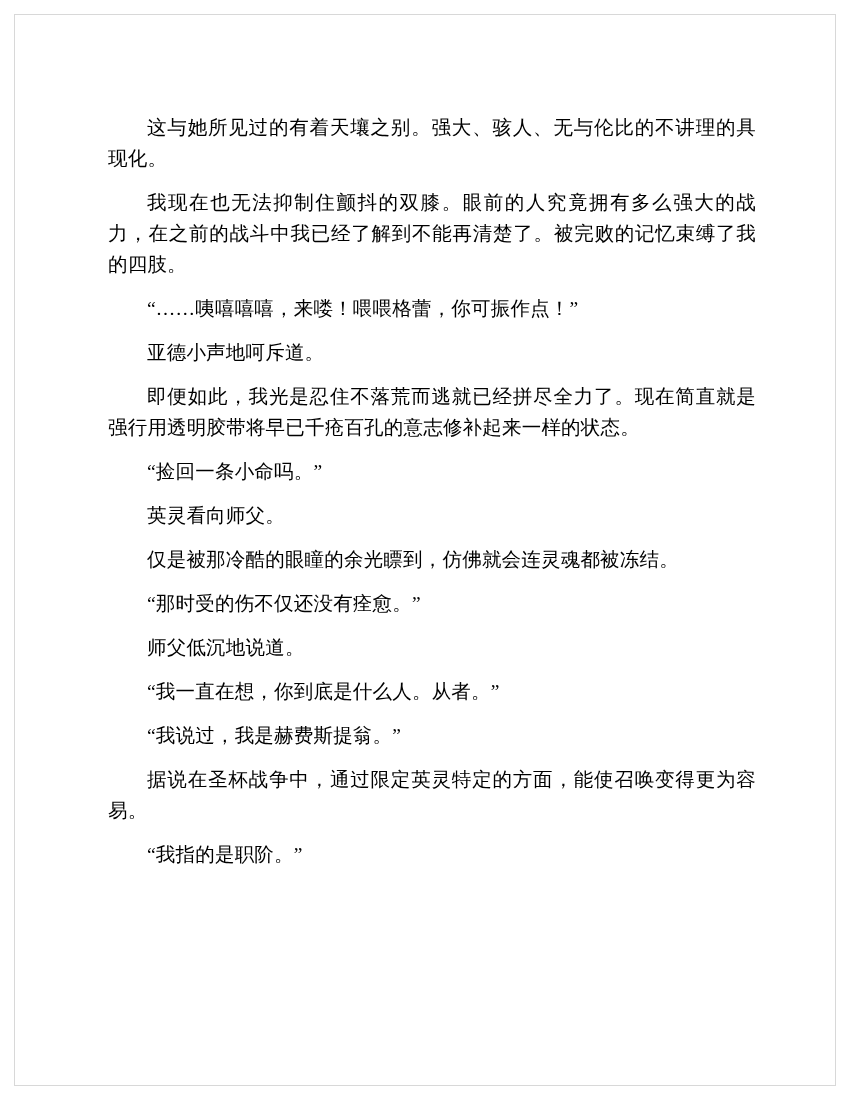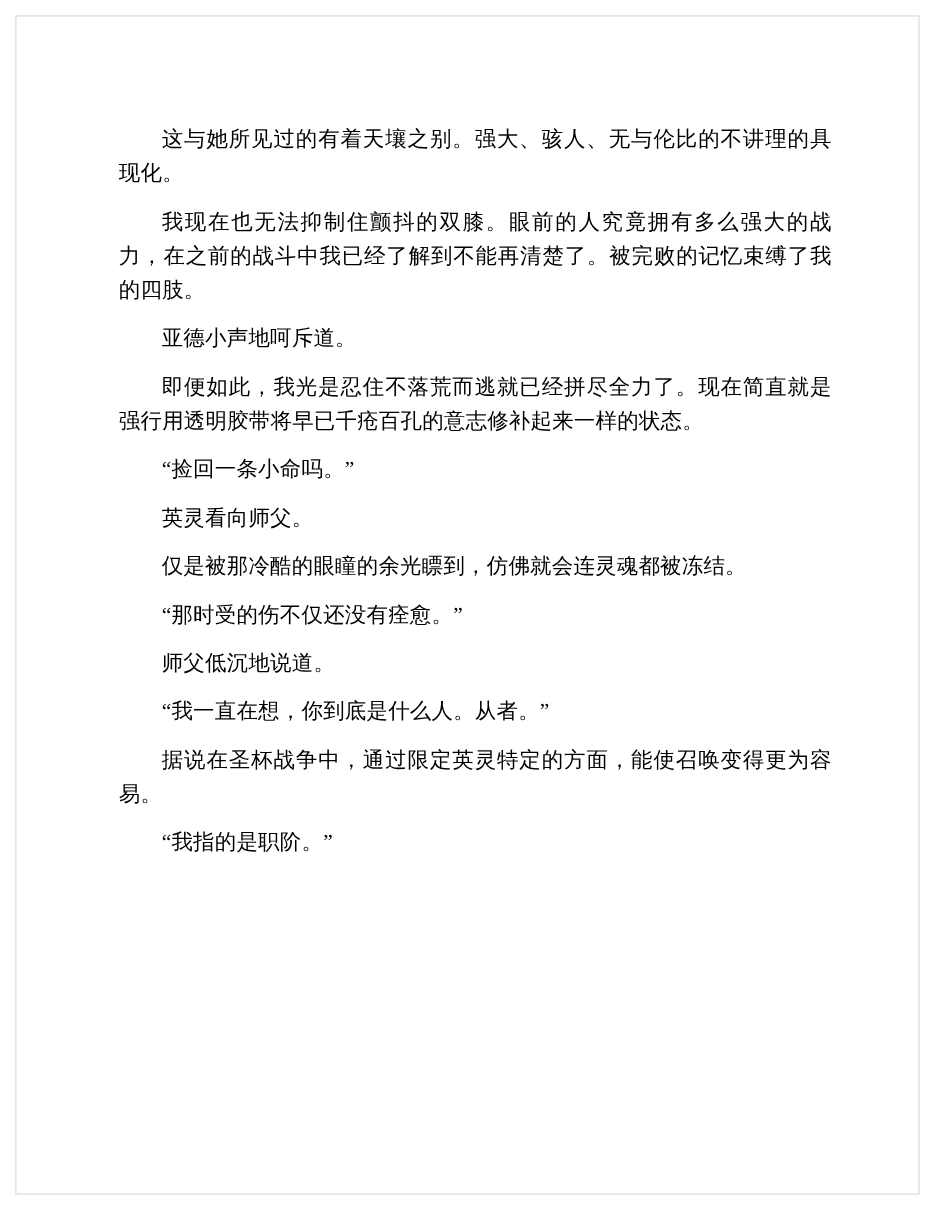--- a/index.html
+++ b/index.html
@@ -51,24 +51,26 @@
   }
 </style>
 </head>
 <body>
 
 <div class="page">
   <div class="page-border"></div>
   <div class="content">
     <p class="para indent">这与她所见过的有着天壤之别。强大、骇人、无与伦比的不讲理的具现化。</p>
     <p class="para indent">我现在也无法抑制住颤抖的双膝。眼前的人究竟拥有多么强大的战力，在之前的战斗中我已经了解到不能再清楚了。被完败的记忆束缚了我的四肢。</p>
+    <p class="para indent">“……咦嘻嘻嘻，来喽！喂喂格蕾，你可振作点！”</p>
     <p class="para indent">亚德小声地呵斥道。</p>
     <p class="para indent">即便如此，我光是忍住不落荒而逃就已经拼尽全力了。现在简直就是强行用透明胶带将早已千疮百孔的意志修补起来一样的状态。</p>
     <p class="para indent">“捡回一条小命吗。”</p>
     <p class="para indent">英灵看向师父。</p>
     <p class="para indent">仅是被那冷酷的眼瞳的余光瞟到，仿佛就会连灵魂都被冻结。</p>
     <p class="para indent">“那时受的伤不仅还没有痊愈。”</p>
     <p class="para indent">师父低沉地说道。</p>
     <p class="para indent">“我一直在想，你到底是什么人。从者。”</p>
+    <p class="para indent">“我说过，我是赫费斯提翁。”</p>
     <p class="para indent">据说在圣杯战争中，通过限定英灵特定的方面，能使召唤变得更为容易。</p>
     <p class="para indent">“我指的是职阶。”</p>
   </div>
 </div>
 
 </body></html>

